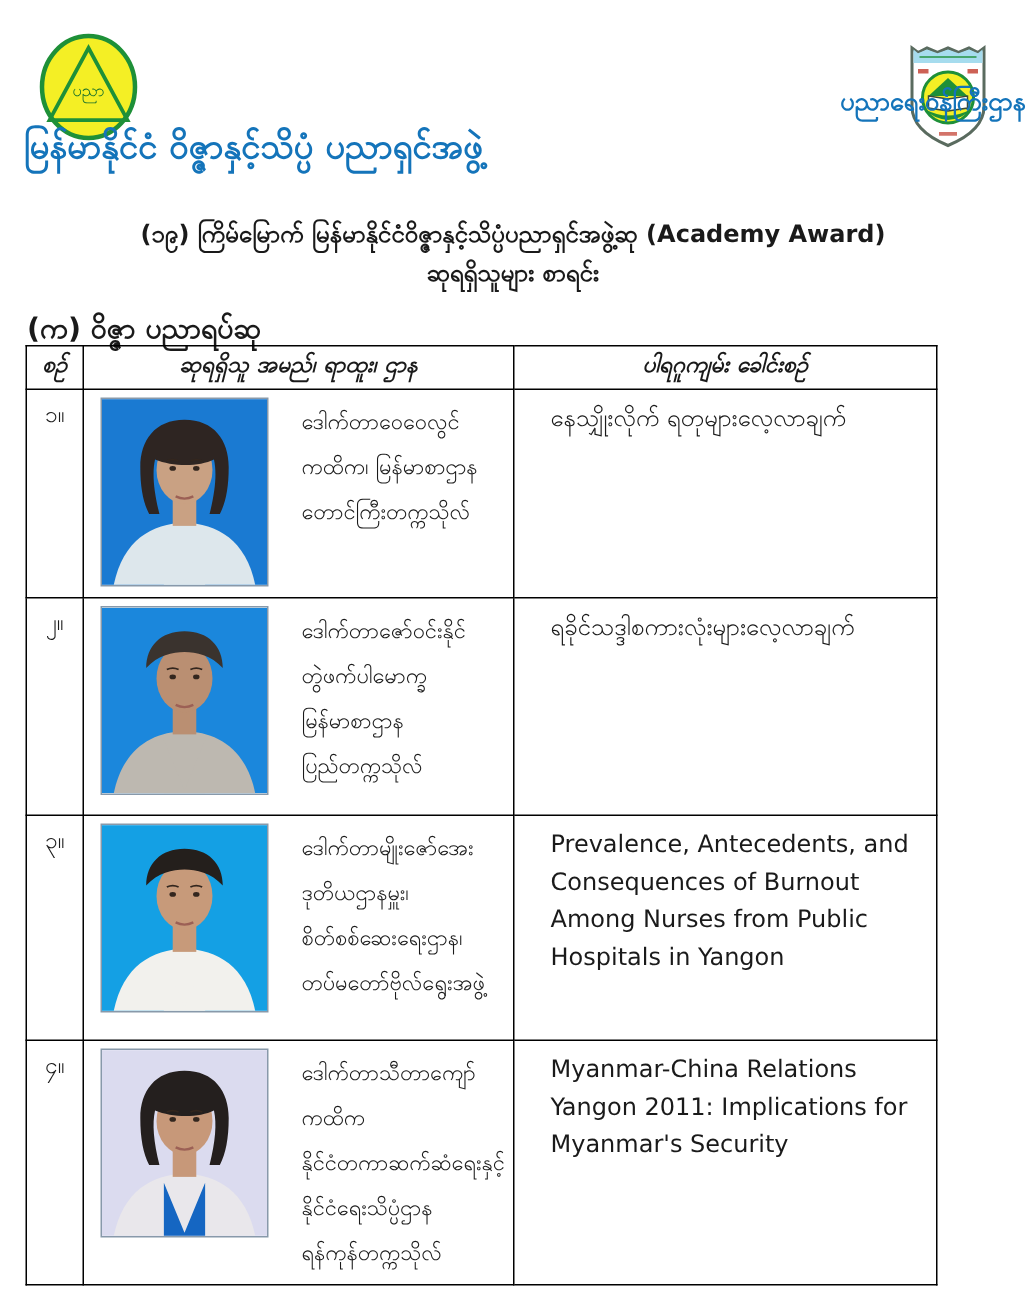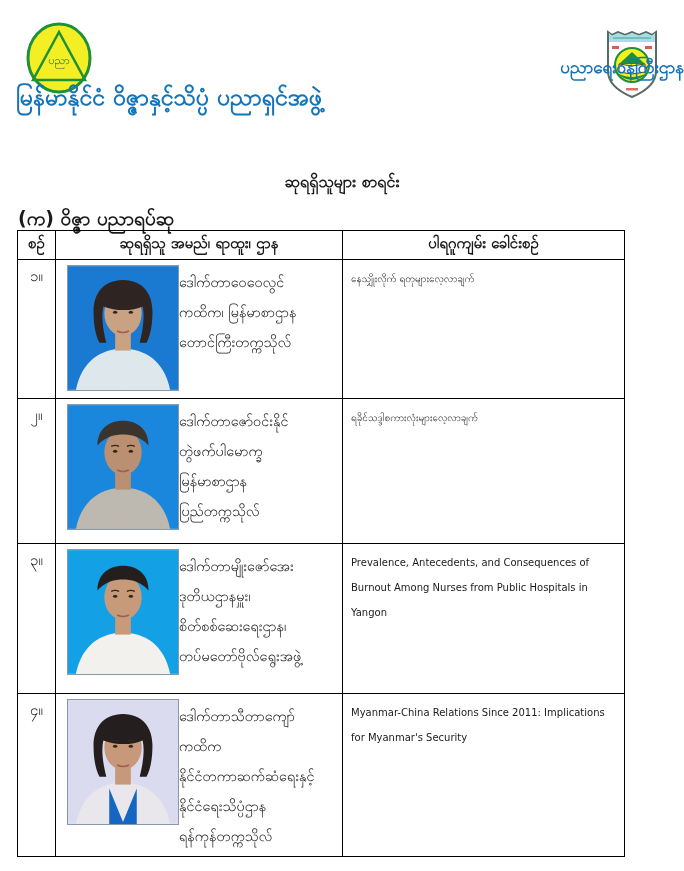--- a/index.html
+++ b/index.html
@@ -20,29 +20,29 @@
   .section-label { position:absolute; left:18px; top:206px; font-size:19px; font-weight:700; }
 
   
   .award-table { position:absolute; left:17px; top:230px; width:607px;
                  border-collapse:collapse; table-layout:fixed; }
   .award-table td, .award-table th { border:1.5px solid var(--border-black); vertical-align:top; }
   .col-no { width:38px; }
   .col-name { width:287px; }
   .col-thesis { width:282px; }
   .header-row th { height:28px; font-size:15px; font-weight:700; text-align:center;
-                   vertical-align:middle; padding:2px 0 4px 0; }
+                   vertical-align:middle; padding:2px 0 4px 0;font-style:italic; }
   tr.r1 { height:139px; } tr.r2 { height:145px; } tr.r3 { height:150px; } tr.r4 { height:152px; }
 
   .no-cell { text-align:center; padding-top:6px; font-size:15px; }
   .name-cell-inner { display:flex; align-items:flex-start; padding:5px 4px 5px 11px; }
   .photo { width:112px; height:126px; flex:0 0 112px; border:1px solid #8899aa; overflow:hidden; }
   .photo svg { display:block; width:100%; height:100%; }
-  .name-text { padding:2px 0 0 0; font-size:14.5px; line-height:30px; }
-  .thesis-cell { padding:6px 8px 4px 8px; font-size:10px; line-height:25px; }
+  .name-text { padding:2px 0 0 22px; font-size:14.5px; line-height:30px; }
+  .thesis-cell { padding:6px 8px 4px 24px; font-size:16px; line-height:25px; }
 
   
   .photo .f-bg     { fill:var(--bg,#1a7ad2); }
   .photo .f-hair   { fill:var(--hair,#2a2320); }
   .photo .f-skin   { fill:var(--skin,#c9a183); }
   .photo .f-jacket { fill:var(--jacket,#ddd); }
   .photo .f-top    { fill:var(--top,#ddd); }
   .photo .hair-long-shape, .photo .hair-short-shape { display:none; }
   .photo.hair-long .hair-long-shape { display:block; }
   .photo.hair-short .hair-short-shape { display:block; }
@@ -70,20 +70,21 @@
       <circle cx="28" cy="36" r="17" fill="var(--logo-yellow)" stroke="var(--logo-green)" stroke-width="2"></circle>
       <polygon points="28,23 41,35 15,35" fill="var(--logo-green)"></polygon>
       <path d="M15 35 L28 37 L41 35 L41 43 L28 45 L15 43 Z" fill="#ffffff" stroke="#3a4a3a" stroke-width="1"></path>
       <path d="M13 44 Q28 52 43 44 Q38 50 28 51 Q18 50 13 44 Z" fill="var(--logo-green)"></path>
       <rect x="22" y="59" width="12" height="2.5" fill="var(--logo-red)" opacity="0.7"></rect>
     </svg>
   </div>
 
   <div class="title-1">ပညာရေးဝန်ကြီးဌာန</div>
   <div class="title-2">မြန်မာနိုင်ငံ ဝိဇ္ဇာနှင့်သိပ္ပံ ပညာရှင်အဖွဲ့</div>
+  <div class="subtitle-1">(၁၉) ကြိမ်မြောက် မြန်မာနိုင်ငံဝိဇ္ဇာနှင့်သိပ္ပံပညာရှင်အဖွဲ့ဆု (Academy Award)</div>
   <div class="subtitle-2">ဆုရရှိသူများ စာရင်း</div>
   <div class="section-label">(က) ဝိဇ္ဇာ ပညာရပ်ဆု</div>
 
   <table class="award-table">
     <colgroup>
         <col class="col-no">
         <col class="col-name">
         <col class="col-thesis">
       </colgroup>
     <tbody>
@@ -203,17 +204,17 @@
         </div>
         <div class="name-text">
                 <div class="name-line">ဒေါက်တာသီတာကျော်</div>
                 <div class="name-line">ကထိက</div>
                 <div class="name-line">နိုင်ငံတကာဆက်ဆံရေးနှင့်</div>
                 <div class="name-line">နိုင်ငံရေးသိပ္ပံဌာန</div>
                 <div class="name-line">ရန်ကုန်တက္ကသိုလ်</div>
               </div>
       </div>
           </td>
-      <td class="thesis-cell">Myanmar-China Relations Since 2011: Implications for Myanmar's Security</td>
+      <td class="thesis-cell">Myanmar-China Relations Yangon 2011: Implications for Myanmar's Security</td>
     </tr>
   </tbody>
     </table>
 </div>
 
 </body></html>

